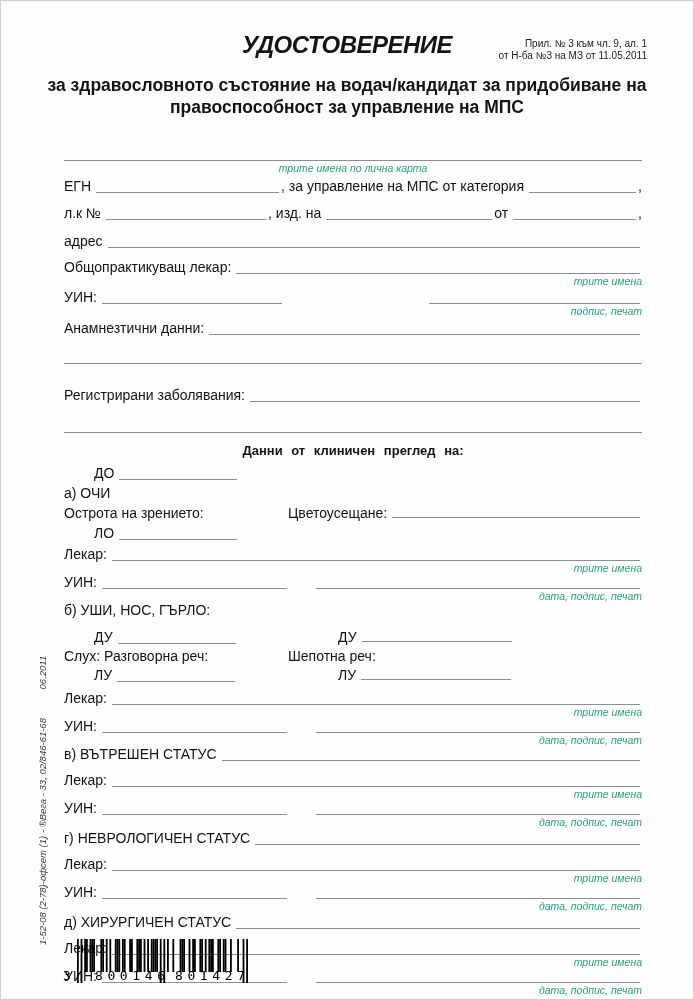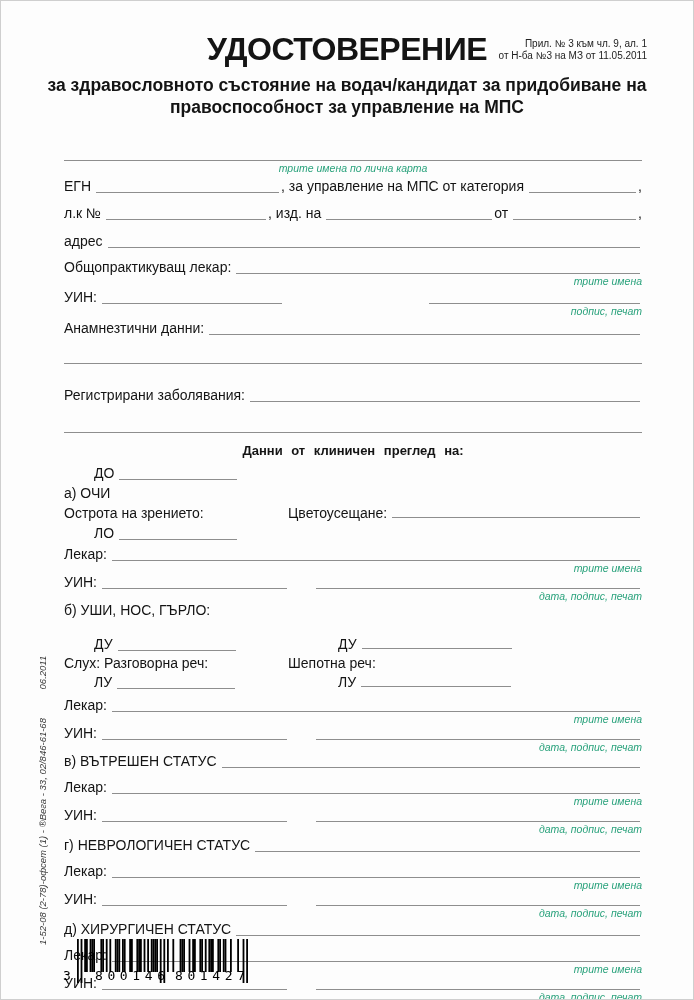--- a/index.html
+++ b/index.html
@@ -1,21 +1,21 @@
 <!DOCTYPE html>
 <html style="--green: #2aa27c; --line: #8e8e8e; --text: #141414;"><head>
 <meta charset="utf-8">
 <style>
   html,body{margin:0;padding:0;background:#e8e8e8;}
   .page{position:relative;width:694px;height:1000px;background:#fdfdfd;margin:0 auto;
         border:1px solid #cfcfcf;box-sizing:border-box;
         font-family:"Liberation Sans",sans-serif;color:var(--text,#141414);overflow:hidden;}
   .note{position:absolute;top:37px;right:46px;text-align:right;font-size:10px;line-height:12px;color:#222;}
   .title{position:absolute;top:30px;left:0;right:0;text-align:center;
-         font-size:32px;font-weight:bold;letter-spacing:-0.5px;}
+         font-size:24px;font-weight:bold;letter-spacing:-0.5px;font-style:italic;}
   .subtitle{position:absolute;top:73px;left:0;right:0;text-align:center;
             font-size:17.5px;font-weight:bold;line-height:22px;}
   .content{position:absolute;top:150px;left:63px;width:578px;}
   .row{display:flex;align-items:flex-end;font-size:14px;line-height:17px;}
   .lbl{white-space:nowrap;}
   .fill{border-bottom:1px solid var(--line,#8e8e8e);height:12px;flex:1;margin:0 2px 2px 5px;}
   .fx{flex:0 0 auto;}
   .hr{border-bottom:1px solid var(--line,#8e8e8e);height:0;}
   .cap{font-size:10.5px;line-height:11px;font-style:italic;color:var(--green,#2aa27c);}
   .cap.r{text-align:right;}
@@ -137,21 +137,21 @@
       <span class="lbl">УИН:</span>
       <span class="fill fx" style="width:185px"></span>
       <span class="fx" style="width:22px"></span>
       <span class="fill"></span>
     </div>
     <div class="cap r">дата, подпис, печат</div>
 
     <div class="row">
       <span class="lbl">б) УШИ, НОС, ГЪРЛО:</span>
     </div>
-    <div class="cols" style="margin-top:17px">
+    <div class="cols" style="margin-top:10px">
       <div class="col-l">
         <span class="lbl" style="margin-left:30px">ДУ</span>
         <span class="fill fx" style="width:118px"></span>
       </div>
       <div class="col-r">
         <span class="lbl" style="margin-left:50px">ДУ</span>
         <span class="fill fx" style="width:150px"></span>
       </div>
     </div>
     <div class="cols" style="margin-top:2px">

